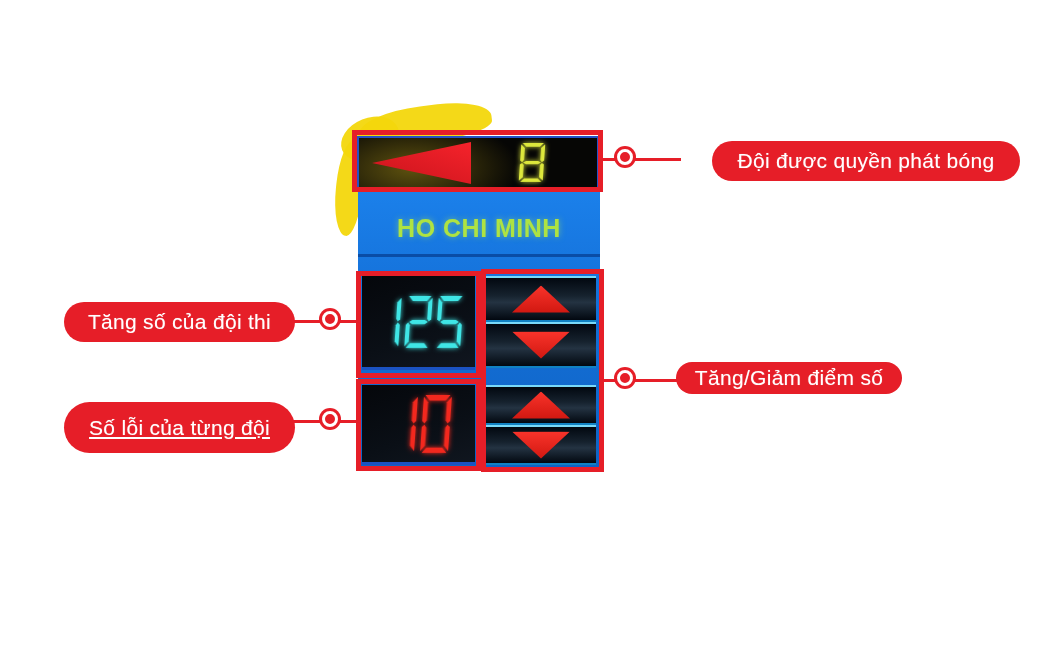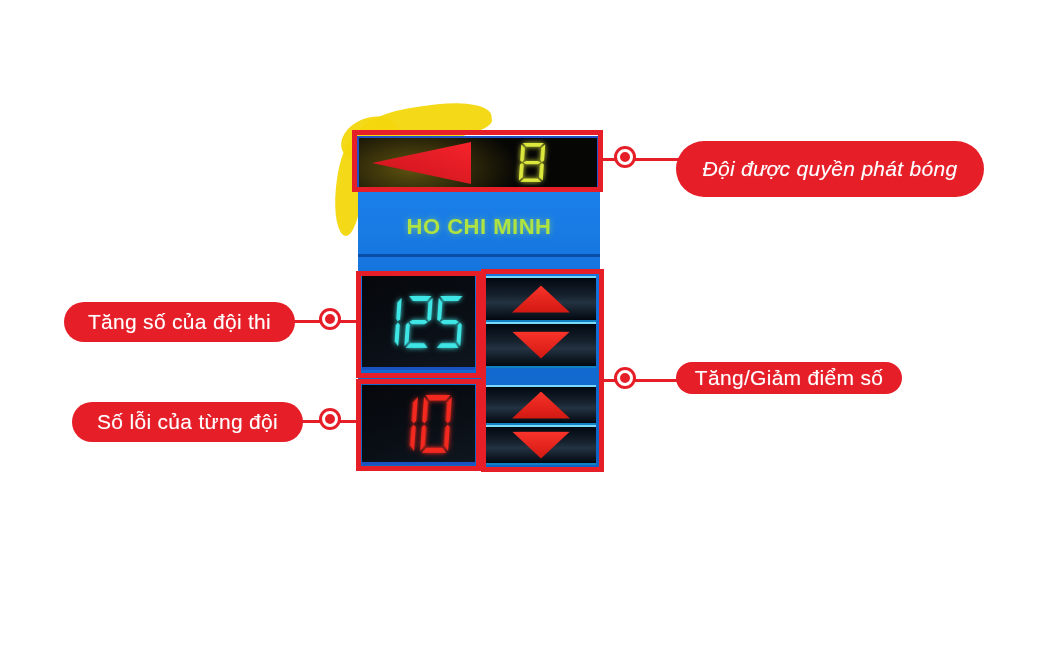--- a/index.html
+++ b/index.html
@@ -30,21 +30,21 @@
     border:2px solid #2352c8;}
   .serve-arrow{position:absolute;left:13px;top:4px;width:99px;height:42px;background:linear-gradient(200deg,#f5232b,#c9131c);
     clip-path:polygon(100% 0,100% 100%,0 50%);}
   .serve-letter{position:absolute;left:161px;top:5px;height:39px;color:var(--serve-yellow);}
   .serve-letter svg{width:24px;height:39px;}
 
   .board-body{position:absolute;left:358px;top:192px;width:242px;height:278px;
     background:linear-gradient(180deg,#1b80ea 0%,#1470d8 40%,#0f63c4 100%);}
   .team-header{position:absolute;left:0;top:0;width:100%;height:65px;}
   .team-name{position:absolute;left:0;top:22px;width:100%;text-align:center;
-    font-size:22px;font-weight:bold;letter-spacing:.5px;color:var(--team-name-green);
+    font-size:25px;font-weight:bold;letter-spacing:.5px;color:var(--team-name-green);
     text-shadow:0 0 6px rgba(180,240,80,.55);}
   .team-divider{position:absolute;left:0;top:62px;width:100%;height:3px;background:var(--divider-blue);}
 
   .digit-box{position:absolute;left:4px;width:113px;background:linear-gradient(160deg,#05070b 0%,#0a0f16 60%,#10161f 100%);
     border-bottom:3px solid #1b52c2;display:flex;align-items:center;justify-content:center;}
   .score-box{top:84px;height:94px;}
   .fault-box{top:193px;height:80px;}
   .score-digits{color:var(--score-cyan);}
   .score-digits svg{width:25px;height:52px;}
   .fault-digits{color:var(--fault-red);}
@@ -83,23 +83,23 @@
     border:3px solid #ffffff;box-shadow:0 0 0 3px var(--annotation-red);z-index:6;}
   .dot-serve{left:617px;top:149px;}
   .dot-adjust{left:617px;top:370px;}
   .dot-score{left:322px;top:311px;}
   .dot-fault{left:322px;top:411px;}
 
   
   .pill{position:absolute;background:var(--annotation-red);border-radius:999px;color:#fff;
     display:flex;align-items:center;justify-content:center;font-size:21px;letter-spacing:.3px;z-index:6;
     text-shadow:0 0 1px rgba(255,255,255,.4);}
-  .pill-serve{left:676px;top:141px;width:308px;height:56px;font-style:italic;}
+  .pill-serve{left:712px;top:141px;width:308px;height:40px;}
   .pill-score{left:64px;top:302px;width:231px;height:40px;}
-  .pill-fault{left:72px;top:402px;width:231px;height:40px;}
+  .pill-fault{left:64px;top:402px;width:231px;height:51px;text-decoration:underline;}
   .pill-adjust{left:676px;top:362px;width:226px;height:32px;}
 </style>
 </head>
 <body>
 
 <div class="canvas">
 
   <div class="blob blob-top"></div>
   <div class="blob blob-corner"></div>
   <div class="blob blob-left"></div>

